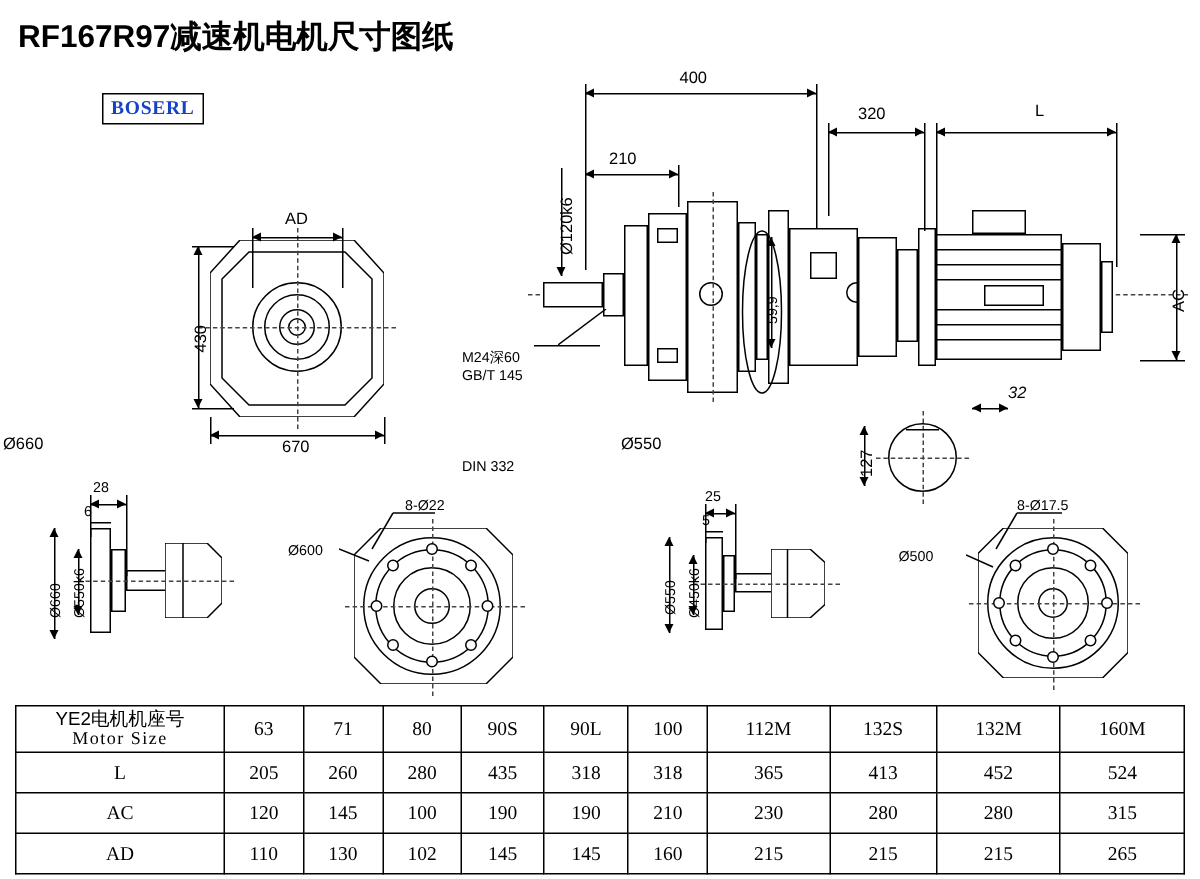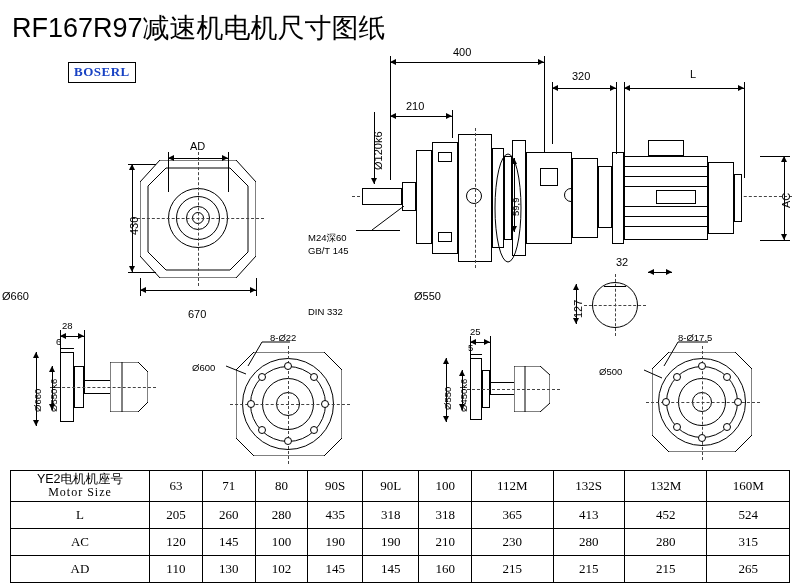--- a/index.html
+++ b/index.html
@@ -18,22 +18,22 @@
   #page {
     position: relative;
     width: 800px;
     height: 586px;
   }
   .abs { position: absolute; }
 
   
   #title {
     left: 12px; top: 10px;
-    font-size: 27px;
-    font-weight: normal;
+    font-size: 21px;
+    font-weight: bold;
     letter-spacing: 0px;
     white-space: nowrap;
     text-align: center;
   }
 
   
   #logo {
     left: 68px; top: 62px;
     border: 1.4px solid #000;
     padding: 1px 5px 2px 5px;
@@ -177,21 +177,21 @@
     <div class="av av-d" style="left:129px; top:266px;"></div>
     <div class="ln hl" style="left:128px; top:164px; width:28px;"></div>
     <div class="ln hl" style="left:128px; top:272px; width:28px;"></div>
     <div class="lbl vert" style="left:128px; top:235px;">430</div>
 
     <div class="ln hl" style="left:140px; top:290px; width:116px;"></div>
     <div class="ah ah-l" style="left:140px; top:287px;"></div>
     <div class="ah ah-r" style="left:250px; top:287px;"></div>
     <div class="ln vl" style="left:140px; top:278px; height:18px;"></div>
     <div class="ln vl" style="left:256px; top:278px; height:18px;"></div>
-    <div class="lbl" style="left:188px; top:292px;margin-top:16px;">670</div>
+    <div class="lbl" style="left:188px; top:292px;">670</div>
   </div>
 
   <div>
 
     <div class="cl-h" style="left:352px; top:196px; width:440px;"></div>
 
     <div class="box" style="left:362px; top:188px; width:40px; height:17px;"></div>
     <div class="box" style="left:402px; top:182px; width:14px; height:29px;"></div>
 
     <div class="box" style="left:416px; top:150px; width:16px; height:94px;"></div>
@@ -297,21 +297,21 @@
 
   <div>
     <div class="circ" style="left:592px; top:282px; width:46px; height:46px;"></div>
     <div class="cl-h" style="left:584px; top:305px; width:62px;"></div>
     <div class="cl-v" style="left:615px; top:274px; height:62px;"></div>
     <div class="ln hl" style="left:604px; top:286px; width:22px;"></div>
 
     <div class="ln hl" style="left:648px; top:272px; width:24px;"></div>
     <div class="ah ah-l" style="left:648px; top:269px;"></div>
     <div class="ah ah-r" style="left:666px; top:269px;"></div>
-    <div class="lbl" style="left:616px; top:256px;">32</div>
+    <div class="lbl" style="left:672px; top:256px;font-style:italic;">32</div>
 
     <div class="ln vl" style="left:576px; top:284px; height:40px;"></div>
     <div class="av av-u" style="left:573px; top:284px;"></div>
     <div class="av av-d" style="left:573px; top:318px;"></div>
     <div class="lbl vert" style="left:572px; top:318px;">127</div>
   </div>
 
   <div>
 
     <div class="box" style="left:60px; top:352px; width:14px; height:70px;"></div>

